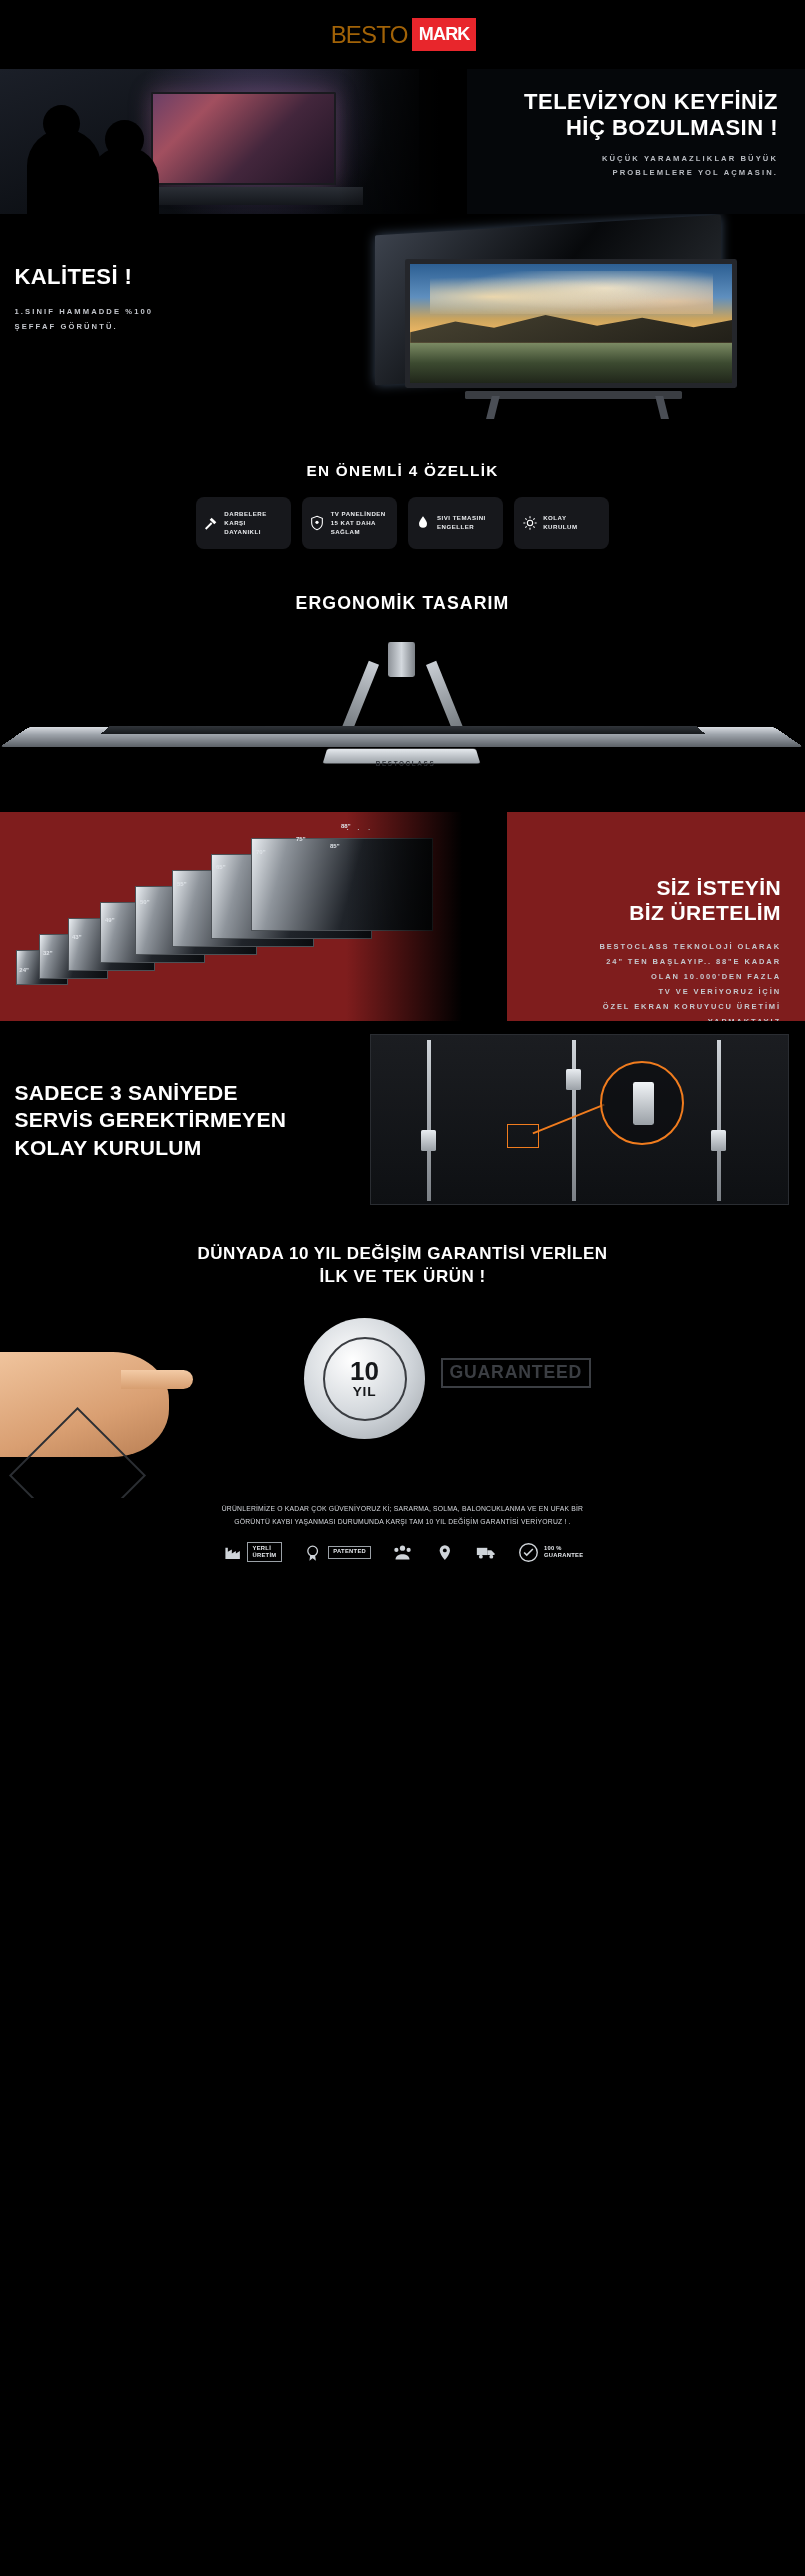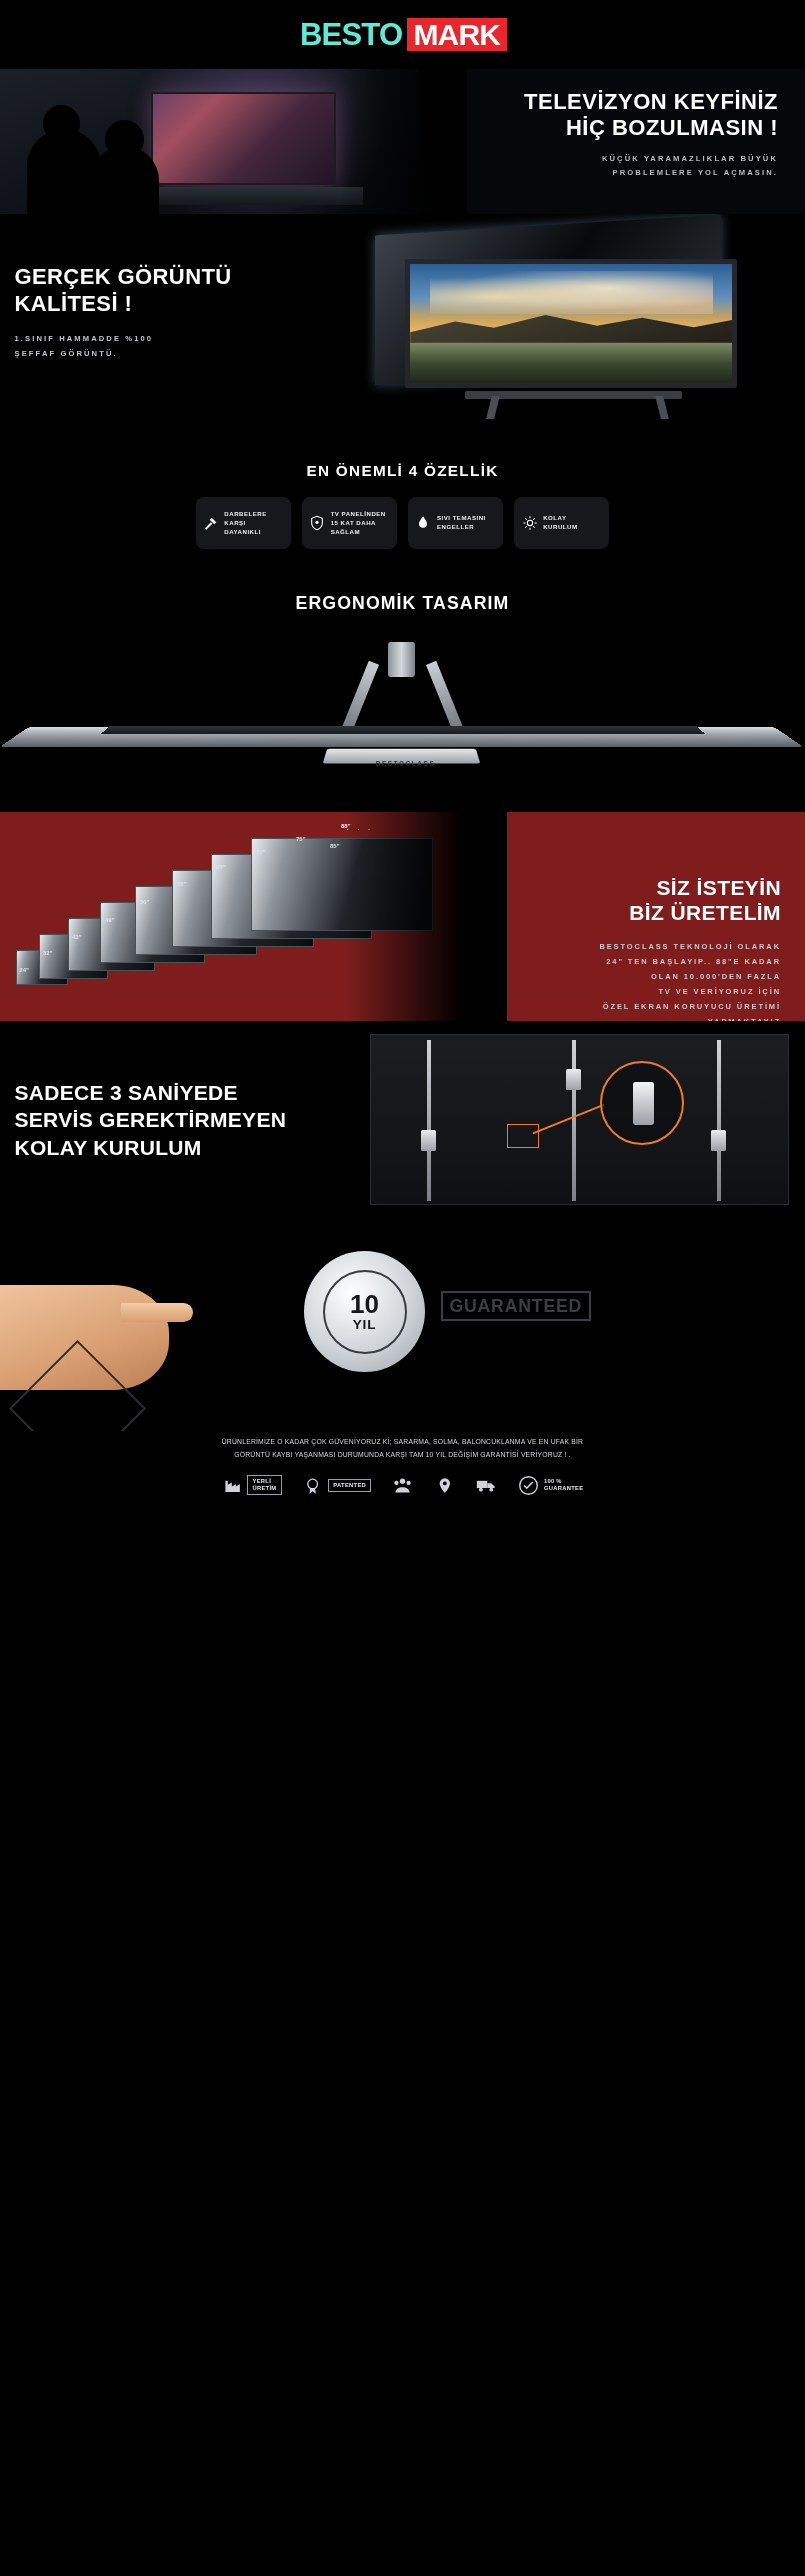--- a/index.html
+++ b/index.html
@@ -22,30 +22,30 @@
     justify-content: center;
     background: #000;
   }
   .logo {
     display: flex;
     align-items: stretch;
     font-weight: bold;
     letter-spacing: -0.8px;
   }
   .logo-left {
-    color: #5eead4;
-    font-size: 31px;
+    color: #a16207;
+    font-size: 24px;
     line-height: 27px;
     padding: 3.2px 4.8px 3.2px 1.6px;
-    font-weight: 700;
+    font-weight: 400;
   }
   .logo-right {
     background: #e8262c;
     color: #fff;
-    font-size: 30px;
+    font-size: 18px;
     line-height: 27px;
     padding: 3.2px 6.4px;
     font-weight: 800;
   }
 
   
   .sec1 {
     position: relative;
     height: 145px;
     background: #05070a;
@@ -343,21 +343,20 @@
     <div class="txt">
       <div class="h1">TELEVİZYON KEYFİNİZ</div>
       <div class="h1">HİÇ BOZULMASIN !</div>
       <div class="sub">KÜÇÜK YARAMAZLIKLAR BÜYÜK</div>
       <div class="sub" style="margin-top:0">PROBLEMLERE YOL AÇMASIN.</div>
     </div>
   </div>
 
   <div class="sec2">
     <div class="txt">
-      <div class="h2">GERÇEK GÖRÜNTÜ</div>
       <div class="h2">KALİTESİ !</div>
       <div class="sub">1.SINIF HAMMADDE %100</div>
       <div class="sub" style="margin-top:0">ŞEFFAF GÖRÜNTÜ.</div>
     </div>
     <div class="tvwrap">
       <div class="glass"></div>
       <div class="tv">
         <div class="screen">
           <div class="cloud"></div>
           <div class="mount"></div>
@@ -494,20 +493,24 @@
       <div class="clip" style="left:195px; top:34px;"></div>
       <div class="clip" style="left:340px; top:95px;"></div>
     </div>
     <div class="smallbox"></div>
     <div class="connector"></div>
     <div class="circle">
       <div class="z"></div>
     </div>
   </div>
 
+  <div class="sec7">
+    <h3>DÜNYADA 10 YIL DEĞİŞİM GARANTİSİ VERİLEN</h3>
+    <h3>İLK VE TEK ÜRÜN !</h3>
+  </div>
 
   <div class="sec8">
     <div class="hand"></div>
     <div class="finger"></div>
     <div class="outline"></div>
     <div class="badge">
       <div class="inner">
         <span class="n">10</span>
         <span class="y">YIL</span>
       </div>

